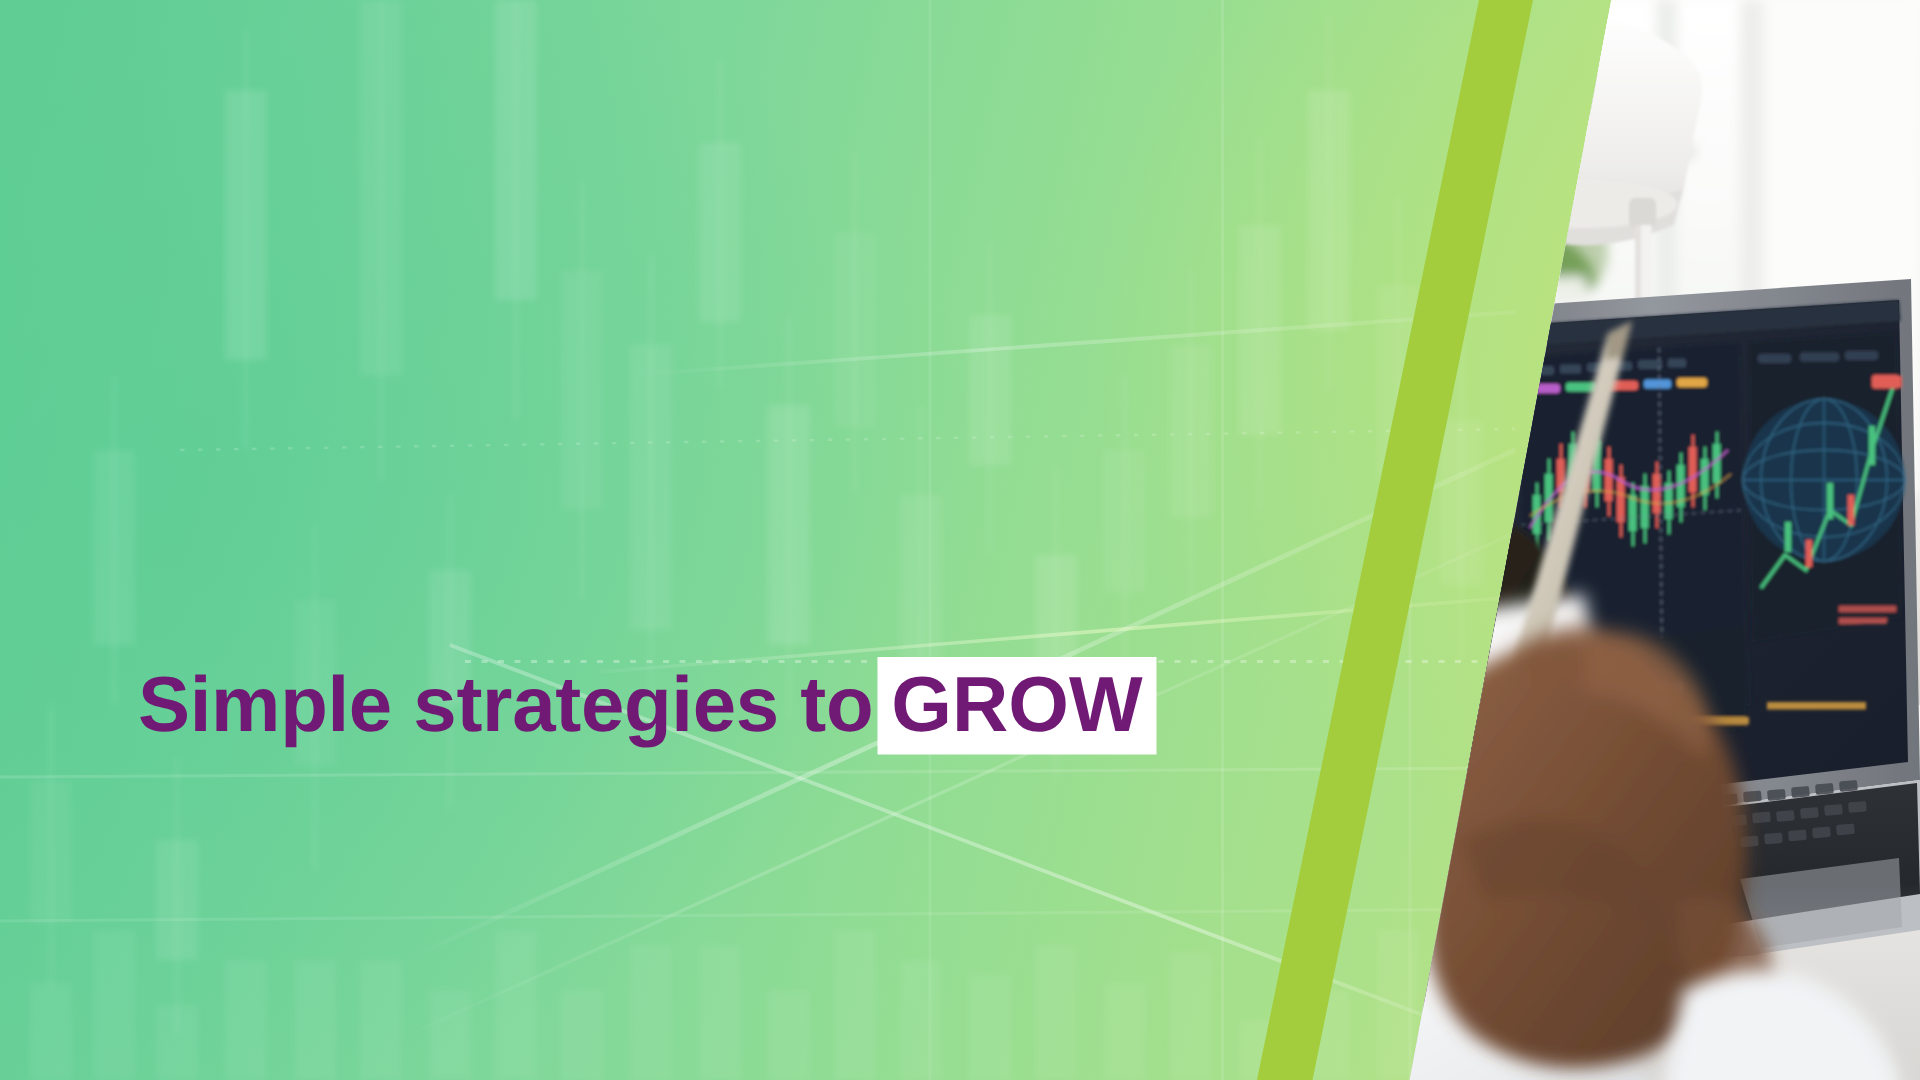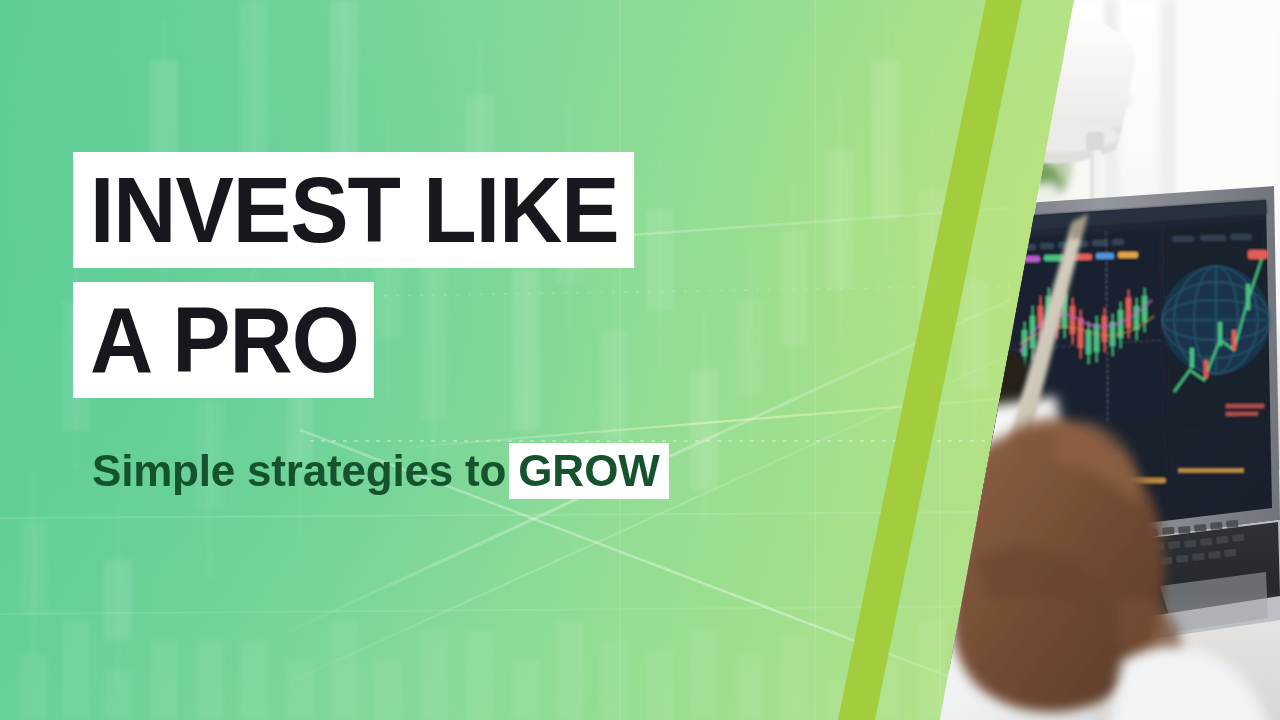--- a/index.html
+++ b/index.html
@@ -119,23 +119,23 @@
   }
   .hl-box + .hl-box { margin-top: 14px; }
 
   .subtitle {
     position: absolute;
     left: 92px;
     top: 442px;
     z-index: 10;
     font-family: "Liberation Sans Narrow", "Liberation Sans", sans-serif;
     font-weight: bold;
-    font-size: 44px;
+    font-size: 52px;
     line-height: 57px;
-    color: #14532d;
+    color: #701a75;
     letter-spacing: -0.2px;
     white-space: nowrap;
   }
   .sub-line { display: block; }
   .sub-hi {
     background: #ffffff;
     padding: 3px 9px 4px 9px;
     margin-left: 3px;
     letter-spacing: 0px;
   }
@@ -614,24 +614,20 @@
       </g>
 
       <g filter="url(#fgBlur)">
         <path d="M262 660 Q324 630 372 668 Q406 698 410 740 L246 740 Z" fill="#f1f3f5"></path>
       </g>
 
       <rect x="0" y="0" width="420" height="720" fill="#ffffff" opacity="0.05"></rect>
     </svg>
   </div>
 
-  <div class="headline-wrap">
-    <span class="hl-box">INVEST LIKE</span>
-    <span class="hl-box">A PRO</span>
-  </div>
 
   <div class="subtitle">
     <span class="sub-line">
       <span>Simple strategies to</span><span class="sub-hi">GROW</span>
     </span>
   </div>
 
 </div>
 
 </body></html>

